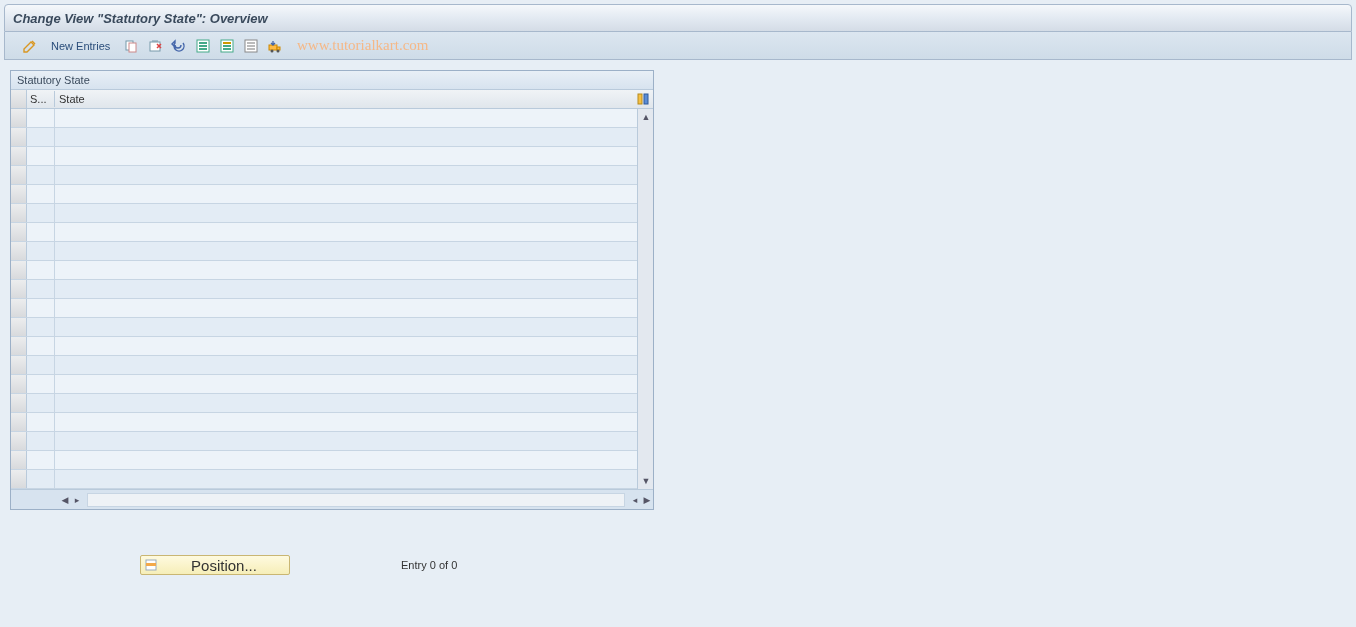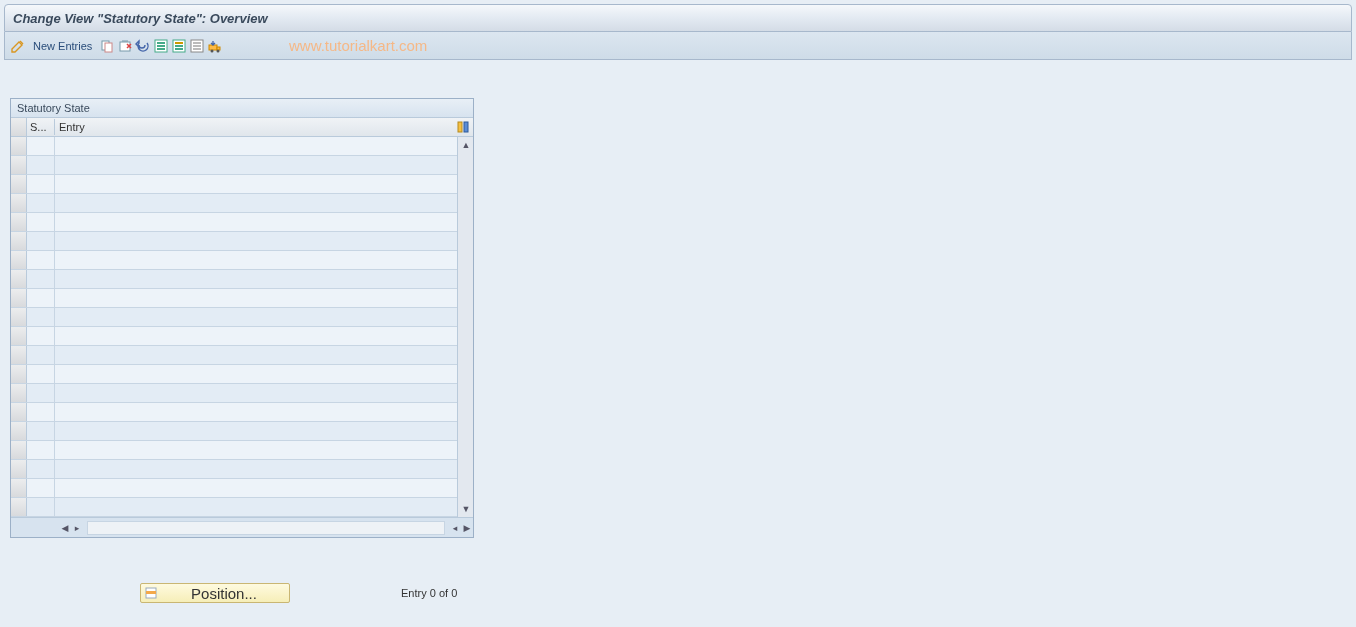--- a/index.html
+++ b/index.html
@@ -27,56 +27,56 @@
       font-size: 13px;
       color: #3a4a5c;
     }
     .toolbar-bar {
       height: 28px;
       background: linear-gradient(to bottom, #dce6f0 0%, #cedce8 100%);
       border: 1px solid #a7b8cc;
       border-top: none;
       display: flex;
       align-items: center;
-      padding: 0 4px;
+      padding: 0 16px;
       margin: 0 4px;
+      gap: 6px;
       position: relative;
     }
     .toolbar-icon {
       width: 18px;
       height: 18px;
       display: inline-flex;
       align-items: center;
       justify-content: center;
       cursor: pointer;
       border-radius: 2px;
     }
     .new-entries-btn {
       font-size: 11px;
       color: #2a4d7a;
       cursor: pointer;
       padding: 2px 6px;
     }
     .watermark {
       position: absolute;
-      left: 284px;
+      left: 292px;
       color: #f5b887;
       font-size: 15px;
-      font-family: Liberation Sans, sans-serif;
+      font-family: Liberation Serif, serif;
       pointer-events: none;
     }
     .content-area {
       background: #e7eef5;
       padding: 10px;
     }
     .table-container {
-      width: 464px;
+      width: 644px;
       border: 1px solid #9cb0c7;
       background: #1d4ed8;
-      margin-top: 28px;
     }
     .table-title {
       padding: 3px 6px;
       font-size: 11px;
       color: #3a4a5c;
       background: linear-gradient(to bottom, #e8eff6, #d7e3ef);
       border-bottom: 1px solid #b9cadb;
     }
     .table-header-row {
       display: flex;
@@ -276,21 +276,21 @@
   </span>
   <span class="watermark">www.tutorialkart.com</span>
 </div>
 
 <div class="content-area">
   <div class="table-container">
     <div class="table-title">Statutory State</div>
     <div class="table-header-row">
       <div class="th-sel"></div>
       <div class="th-s">S...</div>
-      <div class="th-name">Entry</div>
+      <div class="th-name">State</div>
       <div class="th-config">
         <svg width="12" height="12" viewBox="0 0 12 12">
             <rect x="1" y="1" width="4" height="10" fill="#f6c042" stroke="#b58a1e"></rect>
             <rect x="7" y="1" width="4" height="10" fill="#5a8cd6" stroke="#2f5a99"></rect>
           </svg>
       </div>
     </div>
     <div class="table-body">
       <div class="table-rows" id="table-rows">
           <div class="table-row">

